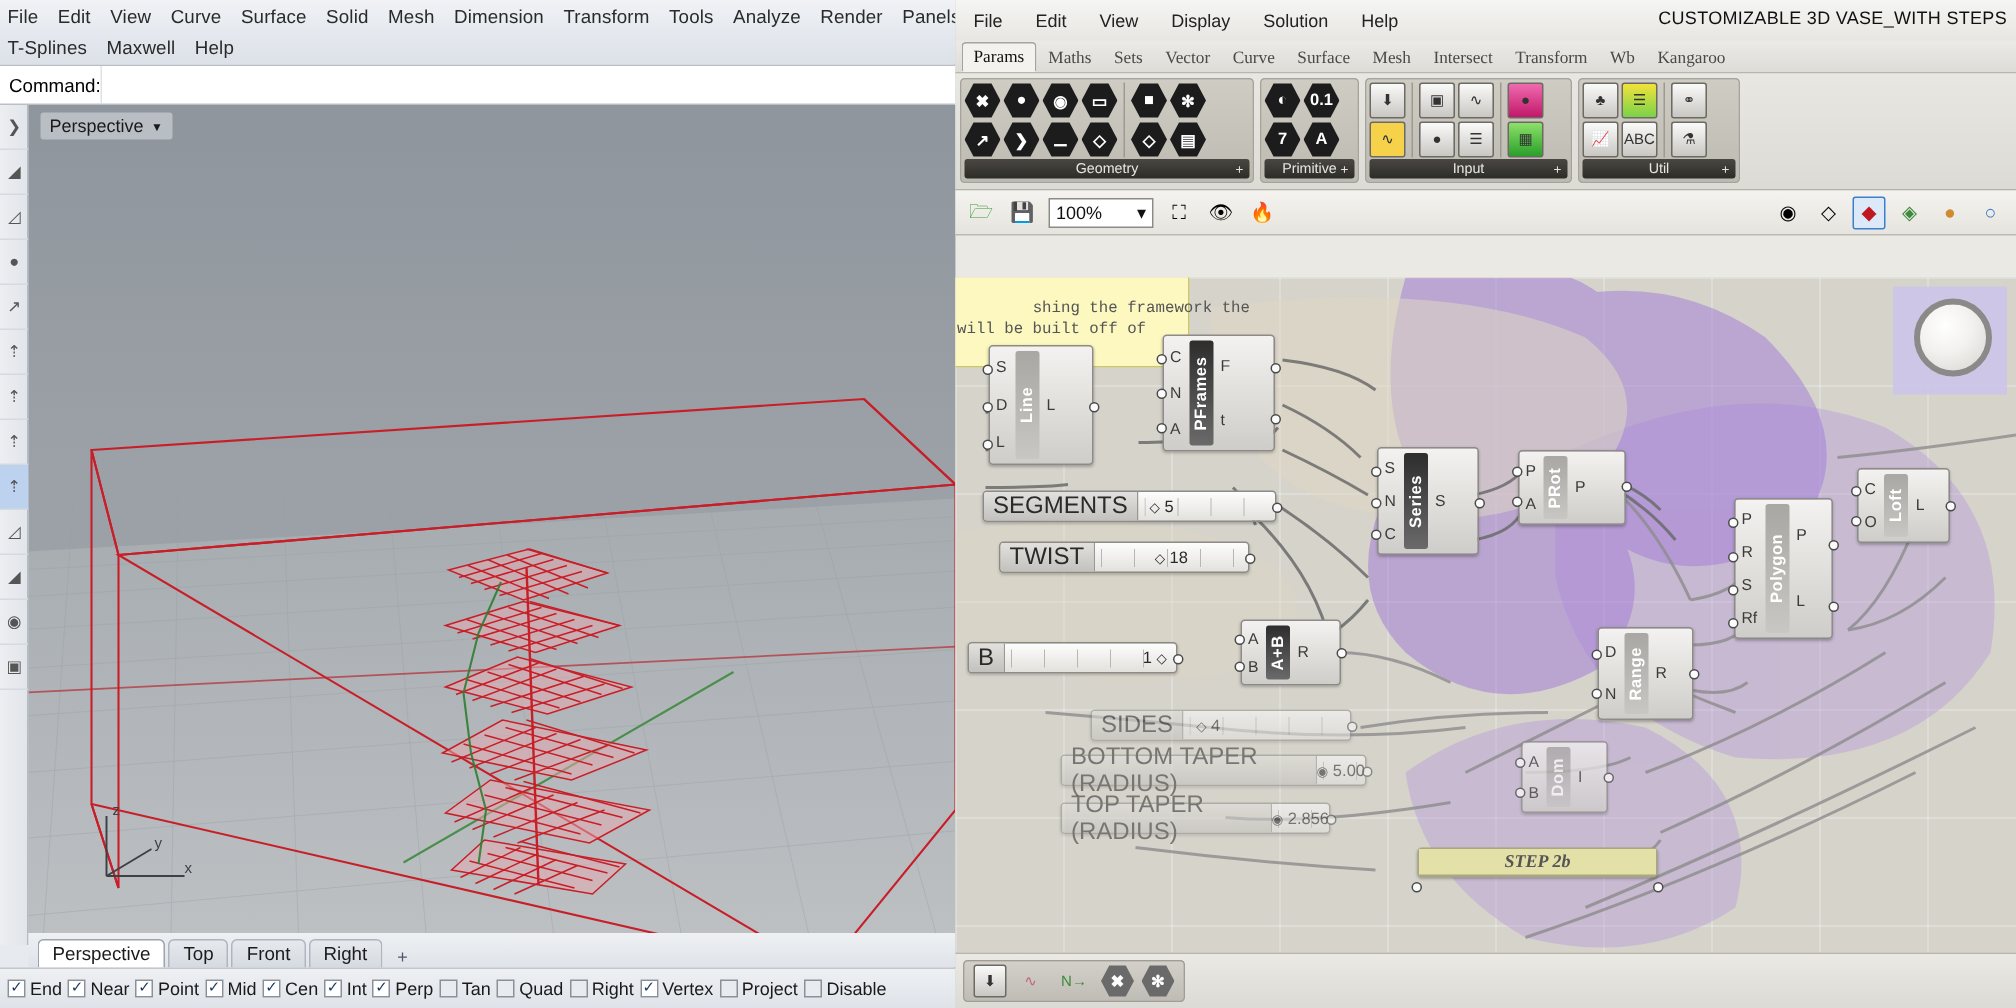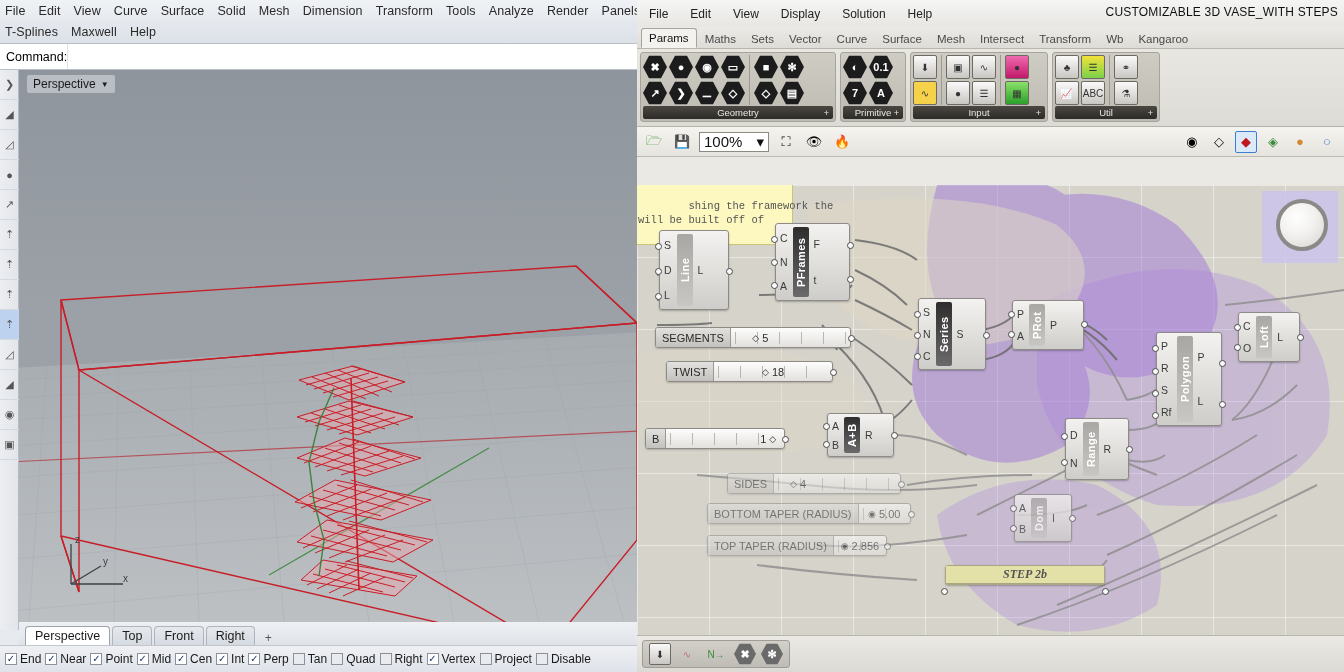--- a/index.html
+++ b/index.html
@@ -97,20 +97,21 @@
   .gh-menubar { height:27px; background:linear-gradient(#f5f5f4,#e7e6e2);
     display:flex; align-items:center; padding-left:12px; gap:22px; position:relative; }
   .gh-menubar span { font-size:12px; color:#222; }
   .gh-title {
     position:absolute; right:6px; top:5px; font-size:12px; color:#111; letter-spacing:.2px;
   }
   .gh-tabs {
     height:22px; background:linear-gradient(#eceae6,#dedcd7);
     display:flex; align-items:flex-end; padding-left:4px; gap:1px;
     border-bottom:1px solid #b9b6ae;
+    font-family:Liberation Serif, serif;
   }
   .gh-tabs .t {
     padding:0 7px; height:19px; display:flex; align-items:center;
     font-size:11.5px; color:#4a4a4a;
   }
   .gh-tabs .t.on {
     background:#f3f2ee; border:1px solid #a7a49c; border-bottom:1px solid #f3f2ee;
     border-radius:3px 3px 0 0; color:#111; height:20px;
   }
 
@@ -149,21 +150,21 @@
     display:flex; align-items:center; gap:6px; padding:0 6px;
     border-bottom:1px solid #bcb9b1; position:relative;
   }
   .tb-ic {
     width:22px; height:22px; display:flex; align-items:center; justify-content:center;
     font-size:13px; border-radius:2px;
   }
   .zoomsel {
     width:70px; height:20px; background:#fff; border:1px solid #8d8a84;
     display:flex; align-items:center; justify-content:space-between;
-    padding:0 4px; font-size:15px; color:#111;text-align:right;
+    padding:0 4px; font-size:12px; color:#111;text-align:right;
   }
   .tb-right { position:absolute; right:6px; display:flex; align-items:center; gap:5px; }
   .tb-sel { border:1px solid #3c7fd0; background:#dbe9f8; }
 
   
   .gh-canvas {
     position:absolute; left:0; top:185px; width:707px; height:450px;
     background:#d6d3cb; overflow:hidden;
   }
   .gh-grid {
@@ -197,21 +198,21 @@
   }
 
   .slider {
     position:absolute; height:21px; display:flex; align-items:stretch;
     background:linear-gradient(#fdfdfd,#e3e1dd);
     border:1px solid #8d8b87; border-radius:3px; box-shadow:0 1px 2px rgba(0,0,0,.2);
   }
   .slider .nm {
     background:linear-gradient(#e3e1dd,#c3c1bd); border-right:1px solid #9a9893;
     display:flex; align-items:center; padding:0 6px;
-    font-size:11px; color:#2a2a2a; border-radius:2px 0 0 2px;
+    font-size:16px; color:#2a2a2a; border-radius:2px 0 0 2px;
   }
   .slider .track {
     flex:1; position:relative; display:flex; align-items:center; justify-content:center;
     font-size:11px; color:#2a2a2a;
   }
   .slider .ticks {
     position:absolute; left:4px; right:4px; top:4px; height:12px;
     background-image:linear-gradient(90deg,#b8b6b2 1px, transparent 1px);
     background-size:22px 100%;
   }

